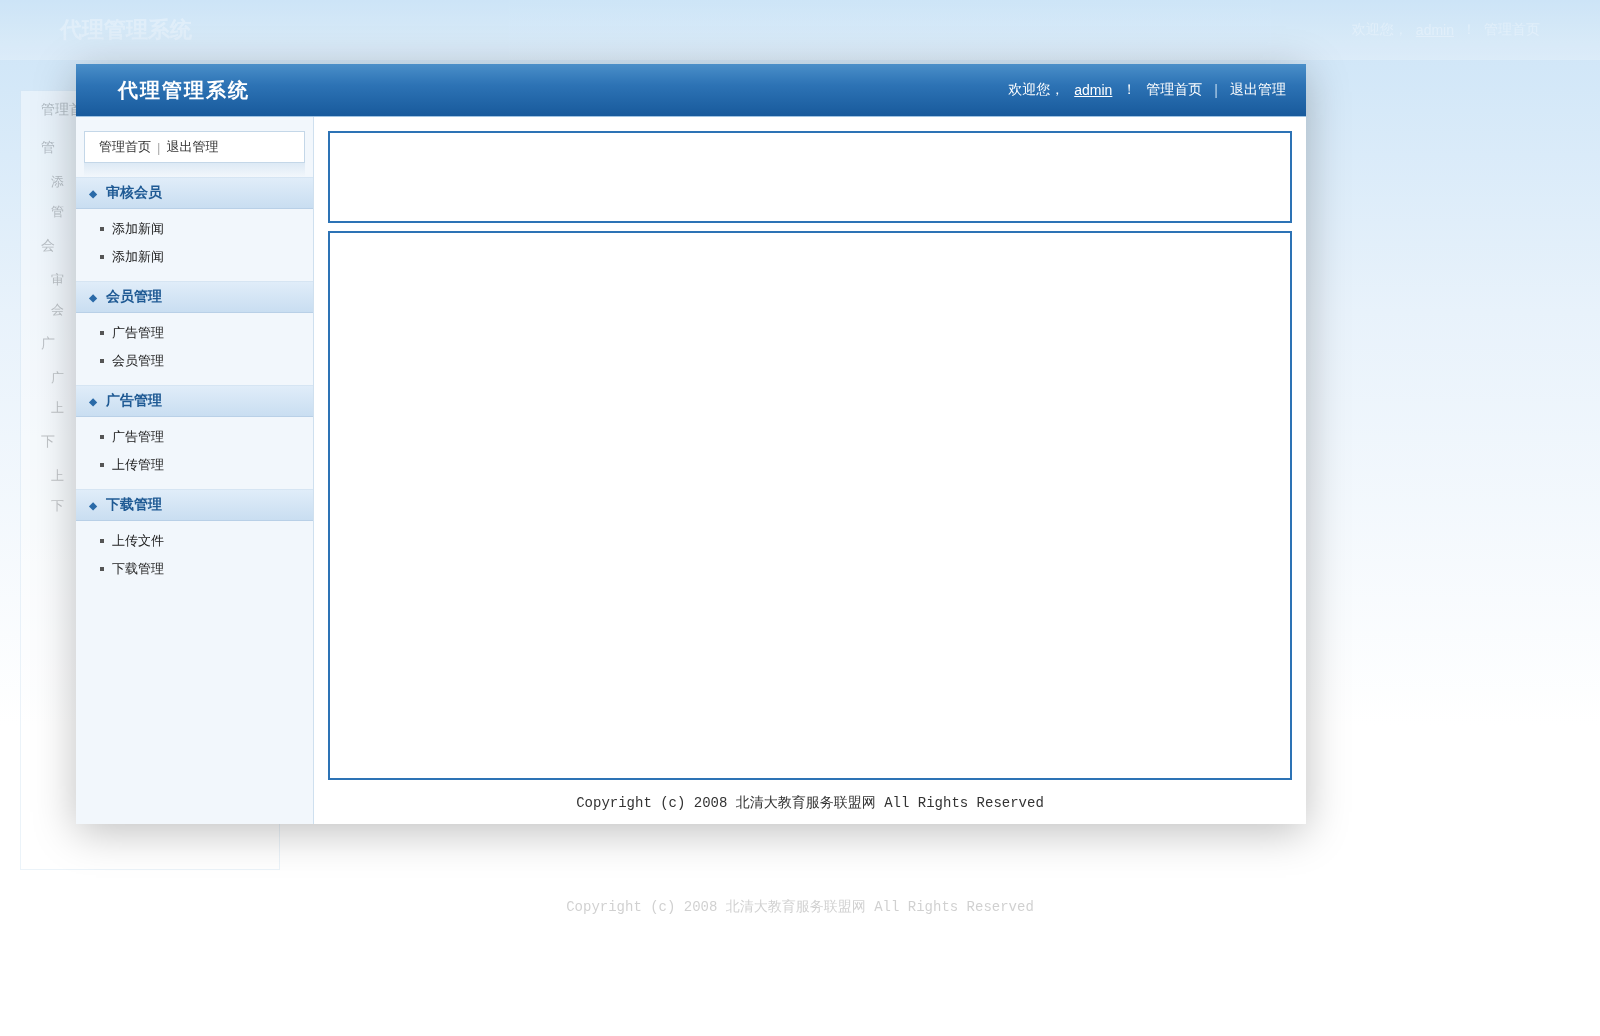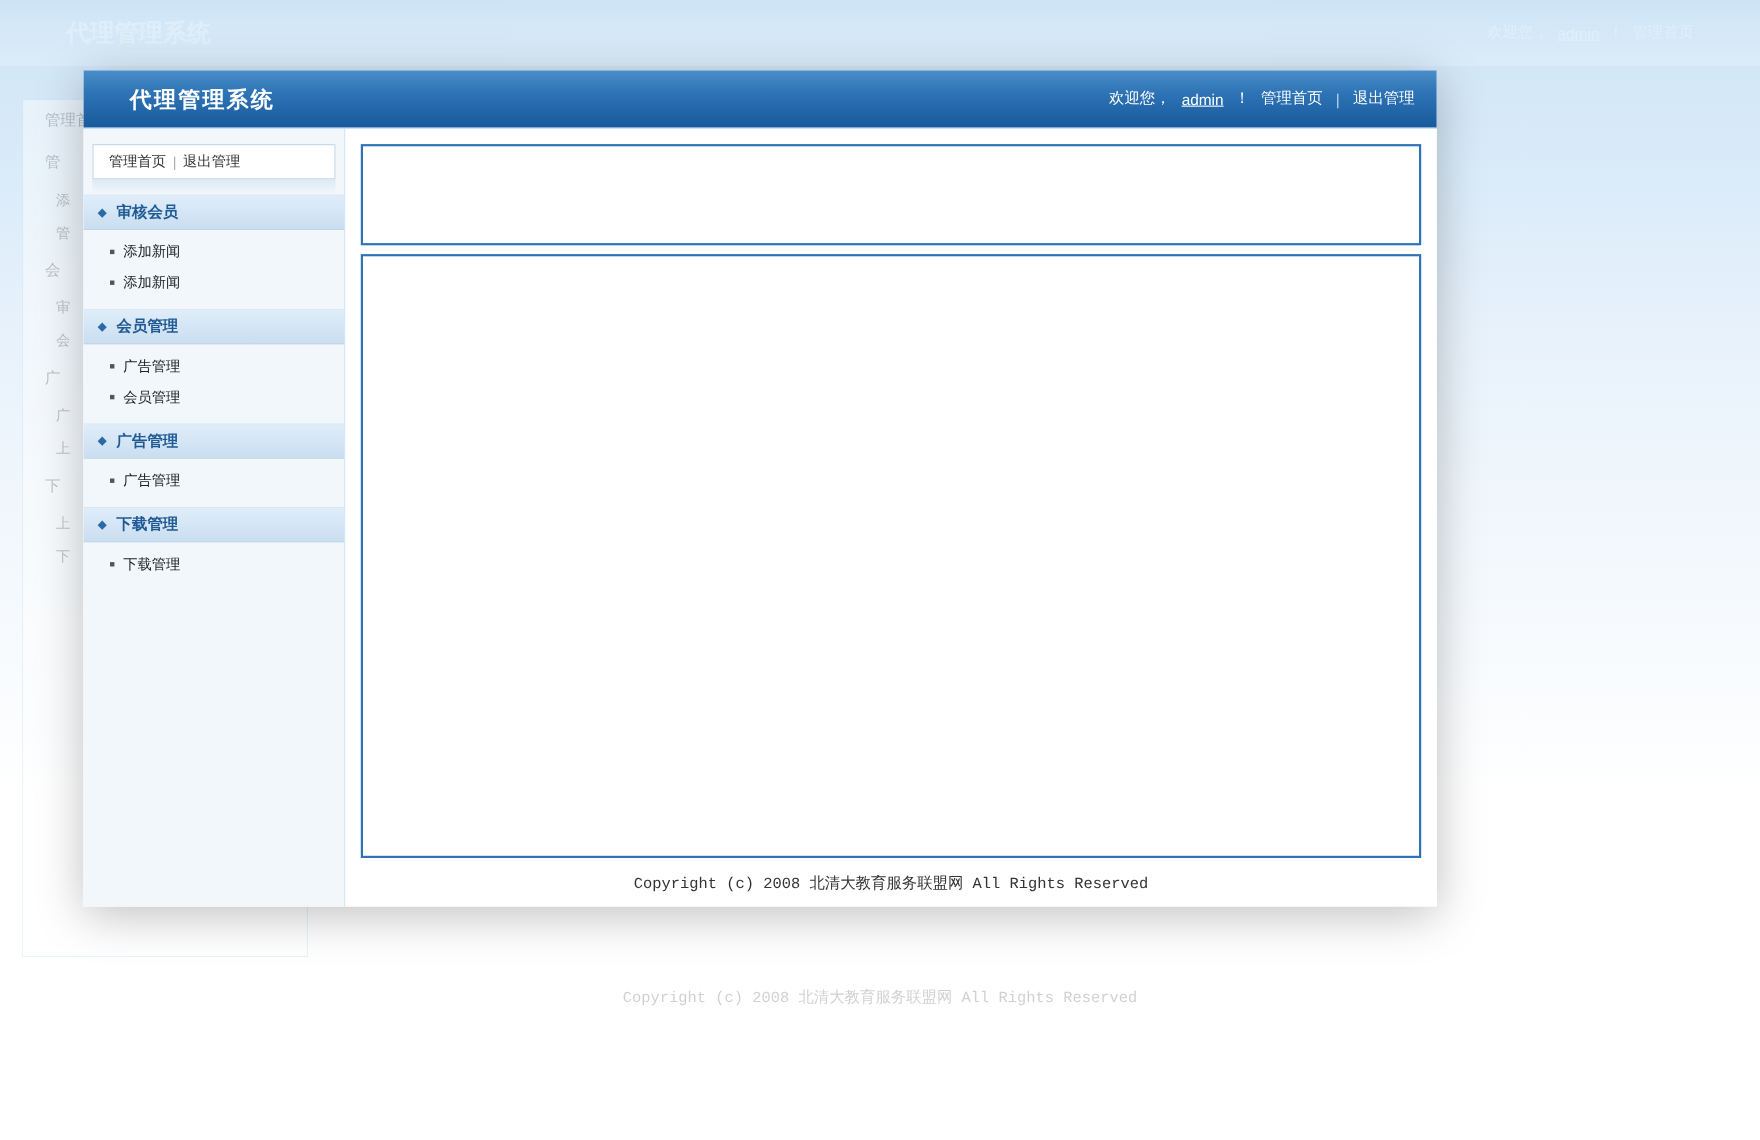--- a/index.html
+++ b/index.html
@@ -278,29 +278,37 @@
       <div class="nav-group">
         <div class="nav-header">
           <span class="arrow">◆</span>
           <span>广告管理</span>
         </div>
         <div class="nav-items">
           <div class="nav-item">
               <span class="dot"></span>
               <span>广告管理</span>
             </div>
+          <div class="nav-item">
+              <span class="dot"></span>
+              <span>上传管理</span>
+            </div>
         </div>
       </div>
 
       <div class="nav-group">
         <div class="nav-header">
           <span class="arrow">◆</span>
           <span>下载管理</span>
         </div>
         <div class="nav-items">
+          <div class="nav-item">
+              <span class="dot"></span>
+              <span>上传文件</span>
+            </div>
           <div class="nav-item">
               <span class="dot"></span>
               <span>下载管理</span>
             </div>
         </div>
       </div>
     </div>
 
     <div class="main">
       <div class="panel-top"></div>

